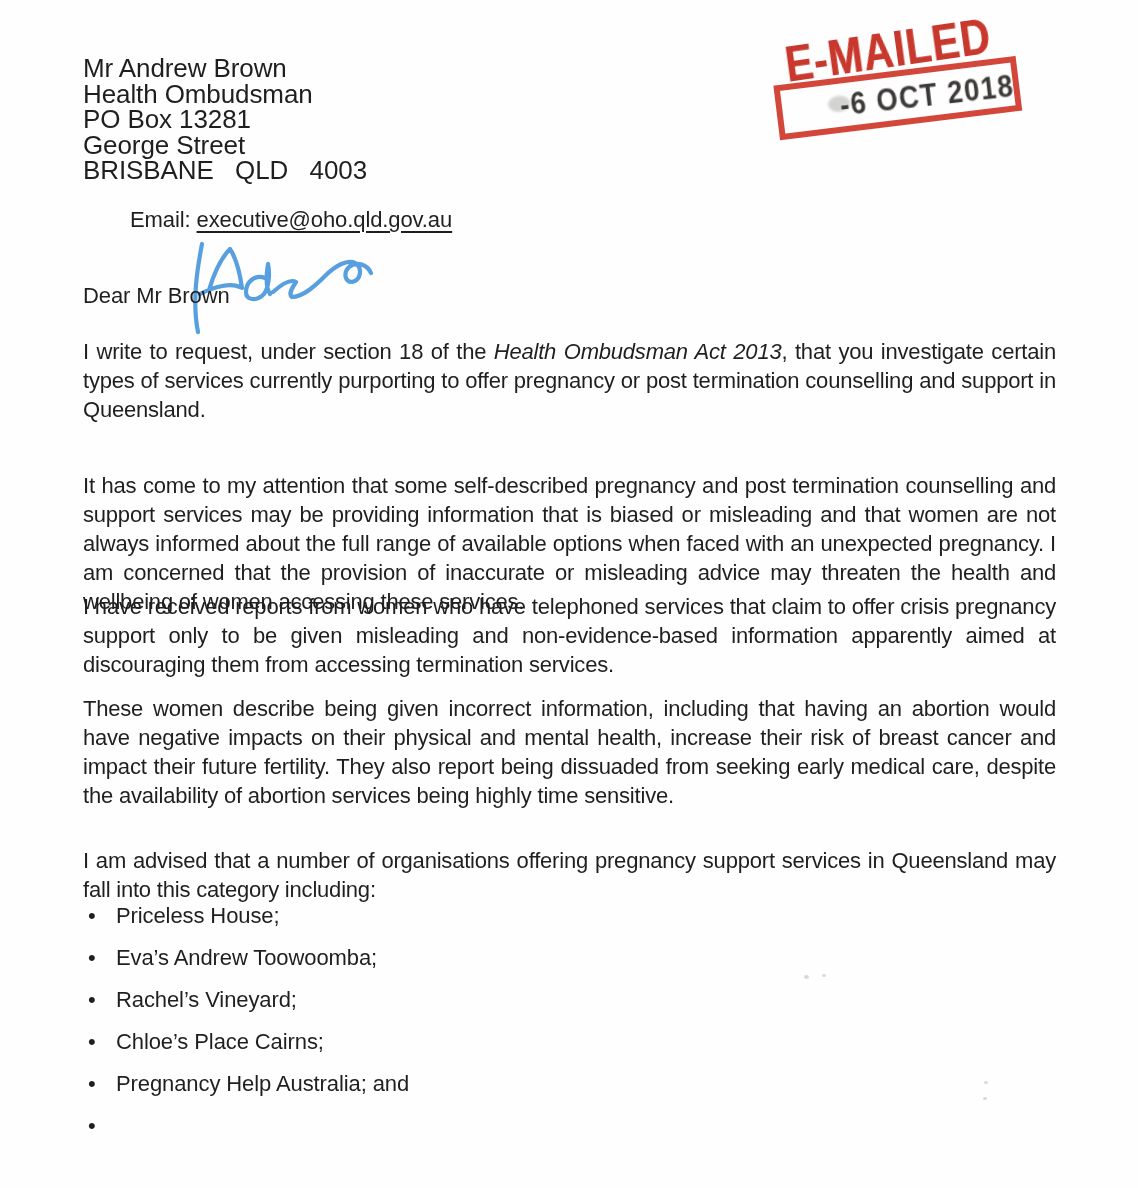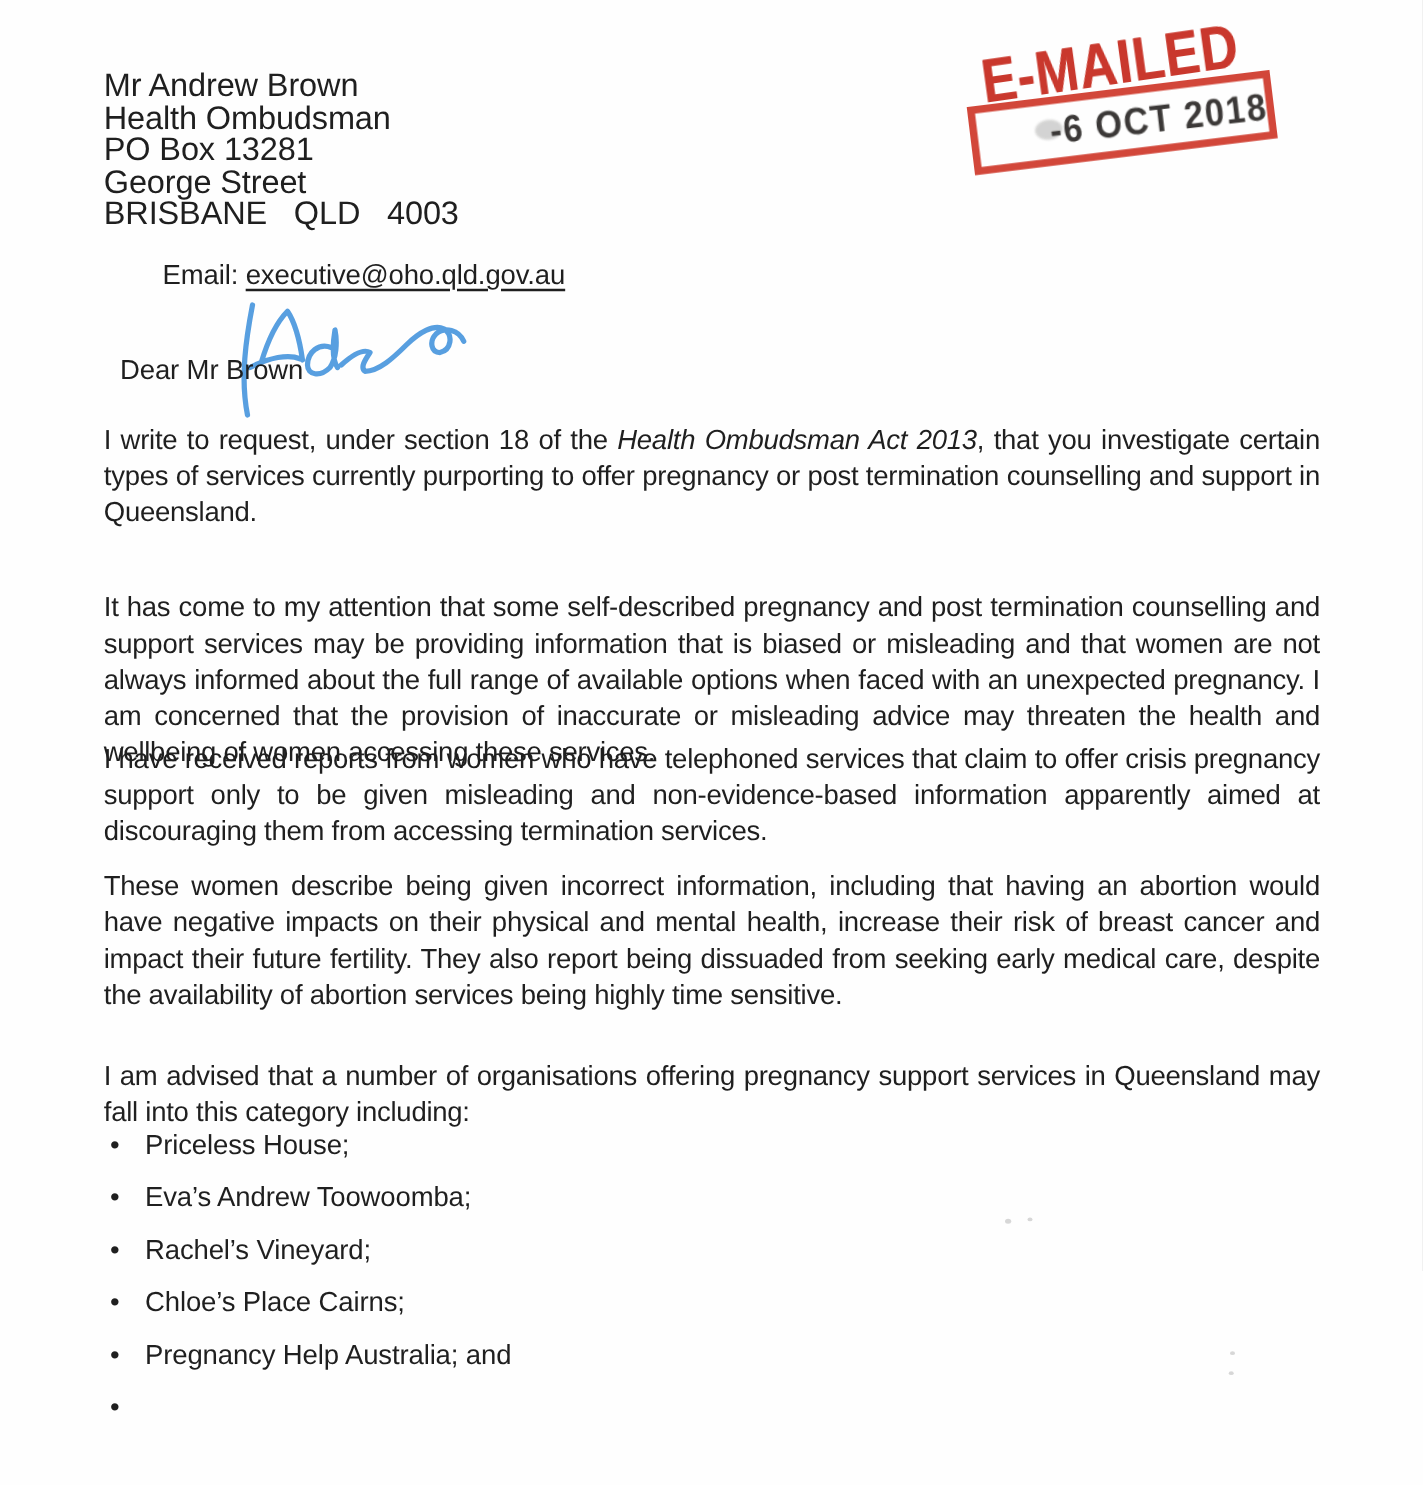--- a/index.html
+++ b/index.html
@@ -54,21 +54,21 @@
     transform:scale(0.95,1.05) rotate(0.5deg);transform-origin:left top;
     white-space:nowrap;
     filter:blur(0.25px);
   }
   .stamp-smudge{
     position:absolute;left:46px;top:12px;width:22px;height:16px;
     background:#9a9a98;border-radius:50%;opacity:0.45;filter:blur(1px);
   }
   
   .salutation{
-    position:absolute;left:96px;top:283px;
+    position:absolute;left:83px;top:283px;
     font-size:22px;letter-spacing:-0.1px;
   }
   .signature{
     position:absolute;left:175px;top:236px;width:210px;height:105px;
     pointer-events:none;
   }
   .signature svg{display:block;width:100%;height:100%;}
   .signature path{
     fill:none;stroke:var(--sig-blue,#4a97dd);
     stroke-width:4.2;stroke-linecap:round;stroke-linejoin:round;

